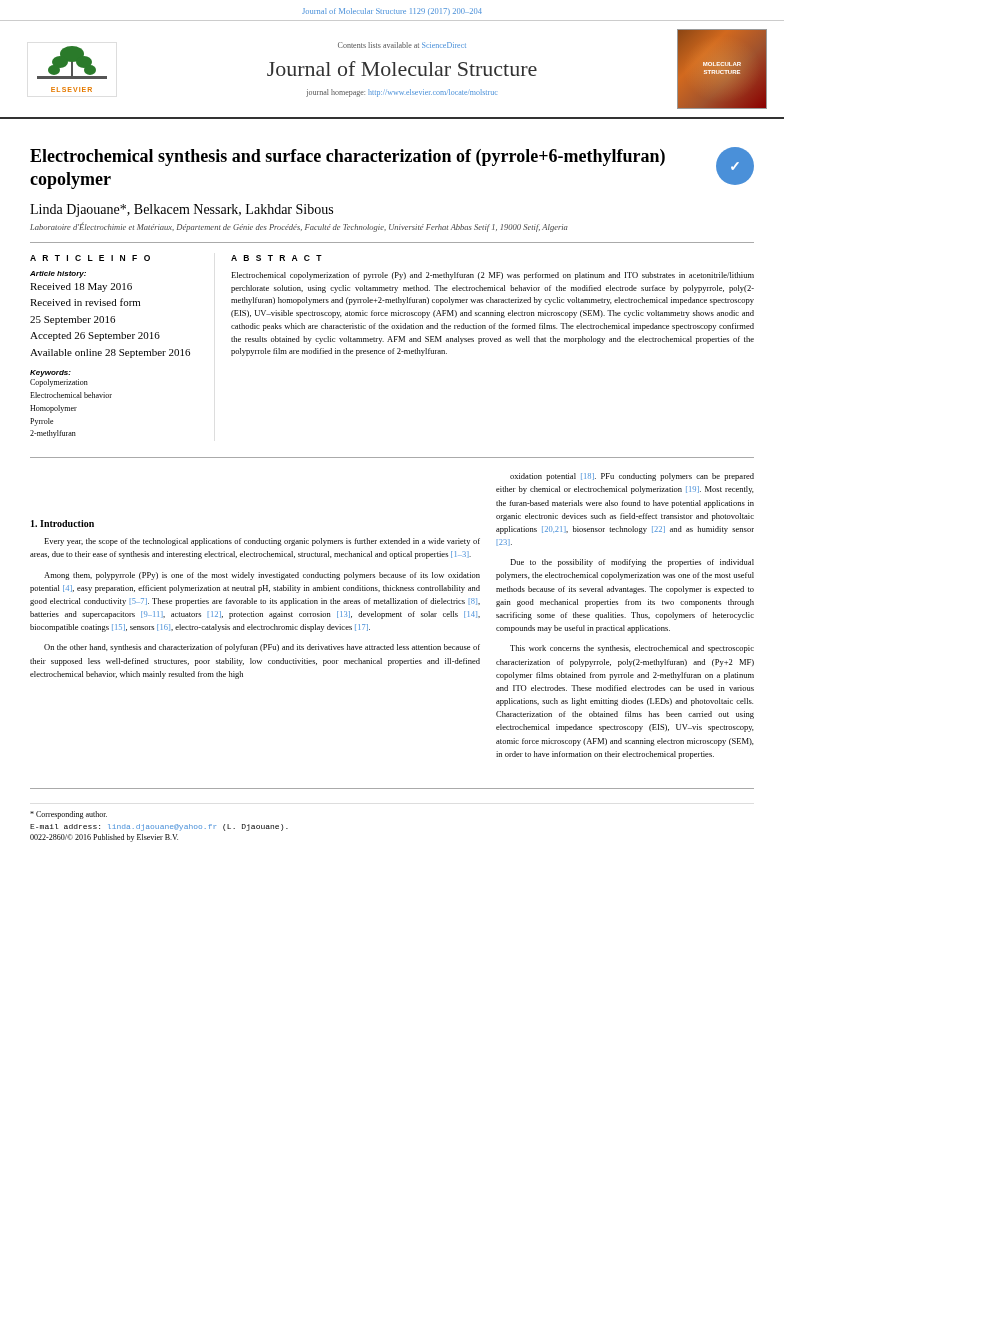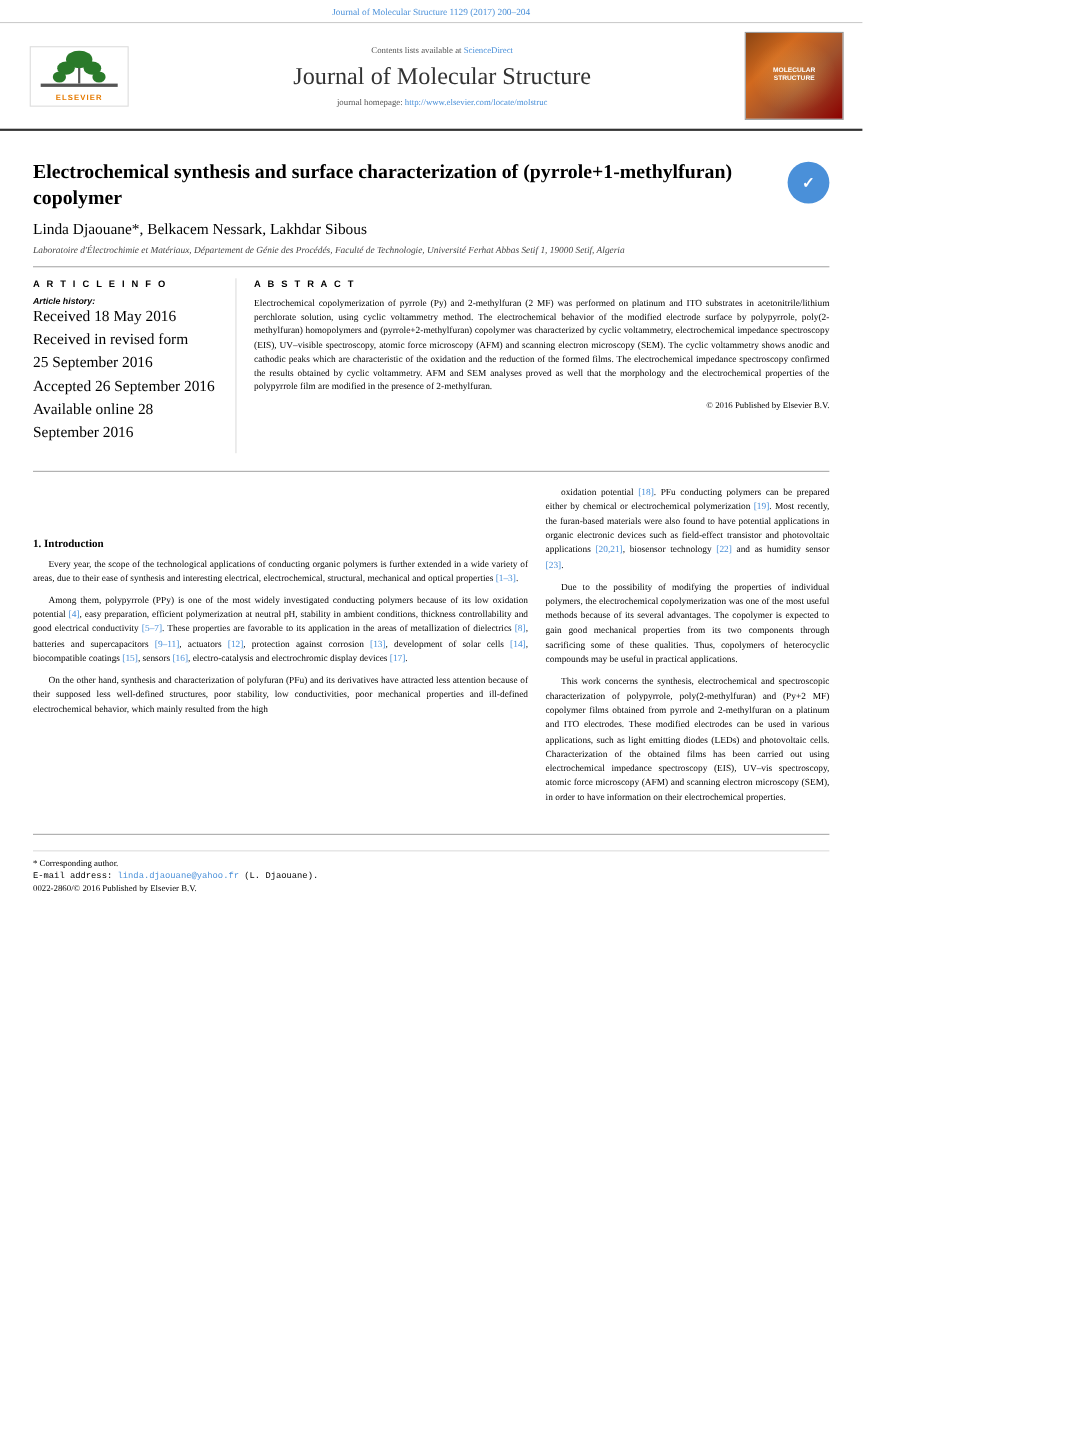--- a/index.html
+++ b/index.html
@@ -247,21 +247,21 @@
     }
 
     .history-label {
       font-size: 8px;
       font-style: italic;
       font-weight: bold;
       font-family: Arial, sans-serif;
     }
 
     .history-item {
-      font-size: 14px;
+      font-size: 11px;
       color: #000;
       line-height: 1.5;
     }
 
     .keywords-section {
       margin-top: 8px;
     }
 
     .keywords-label {
       font-size: 8px;
@@ -416,21 +416,21 @@
       <div class="journal-cover-img">
         <div class="cover-title-text">MOLECULAR</div>
         <div class="cover-title-text">STRUCTURE</div>
       </div>
     </div>
   </div>
 
   <div class="article-content">
 
     <div class="article-title">
-      <div class="article-title-text">Electrochemical synthesis and surface characterization of (pyrrole+1-methylfuran) copolymer</div>
+      <div class="article-title-text">Electrochemical synthesis and surface characterization of (pyrrole+6-methylfuran) copolymer</div>
       <div class="crossmark-badge">
         <div class="crossmark-circle">
           <span class="crossmark-inner">✓</span>
         </div>
       </div>
     </div>
 
     <div class="authors">
       <span>Linda Djaouane*, Belkacem Nessark, Lakhdar Sibous</span>
     </div>
@@ -444,26 +444,33 @@
 
         <div class="article-history">
           <div class="history-label">Article history:</div>
           <div class="history-item">Received 18 May 2016</div>
           <div class="history-item">Received in revised form</div>
           <div class="history-item">25 September 2016</div>
           <div class="history-item">Accepted 26 September 2016</div>
           <div class="history-item">Available online 28 September 2016</div>
         </div>
 
+        <div class="keywords-section">
+          <div class="keywords-label">Keywords:</div>
+          <div class="keyword-item">Copolymerization</div>
+          <div class="keyword-item">Electrochemical behavior</div>
+          <div class="keyword-item">Homopolymer</div>
+          <div class="keyword-item">Pyrrole</div>
+          <div class="keyword-item">2-methylfuran</div>
+        </div>
       </div>
 
       <div class="abstract-col">
         <div class="col-header">A B S T R A C T</div>
         <div class="abstract-text">Electrochemical copolymerization of pyrrole (Py) and 2-methylfuran (2 MF) was performed on platinum and ITO substrates in acetonitrile/lithium perchlorate solution, using cyclic voltammetry method. The electrochemical behavior of the modified electrode surface by polypyrrole, poly(2-methylfuran) homopolymers and (pyrrole+2-methylfuran) copolymer was characterized by cyclic voltammetry, electrochemical impedance spectroscopy (EIS), UV–visible spectroscopy, atomic force microscopy (AFM) and scanning electron microscopy (SEM). The cyclic voltammetry shows anodic and cathodic peaks which are characteristic of the oxidation and the reduction of the formed films. The electrochemical impedance spectroscopy confirmed the results obtained by cyclic voltammetry. AFM and SEM analyses proved as well that the morphology and the electrochemical properties of the polypyrrole film are modified in the presence of 2-methylfuran.</div>
-        <div class="copyright-line">© 2016 Published by Elsevier B.V.</div>
       </div>
     </div>
 
     <div class="article-body">
 
       <div class="body-left-col">
         <div class="section-heading">1. Introduction</div>
 
         <div class="body-paragraph">
           Every year, the scope of the technological applications of conducting organic polymers is further extended in a wide variety of areas, due to their ease of synthesis and interesting electrical, electrochemical, structural, mechanical and optical properties <a href="#" class="ref-link">[1–3]</a>.

